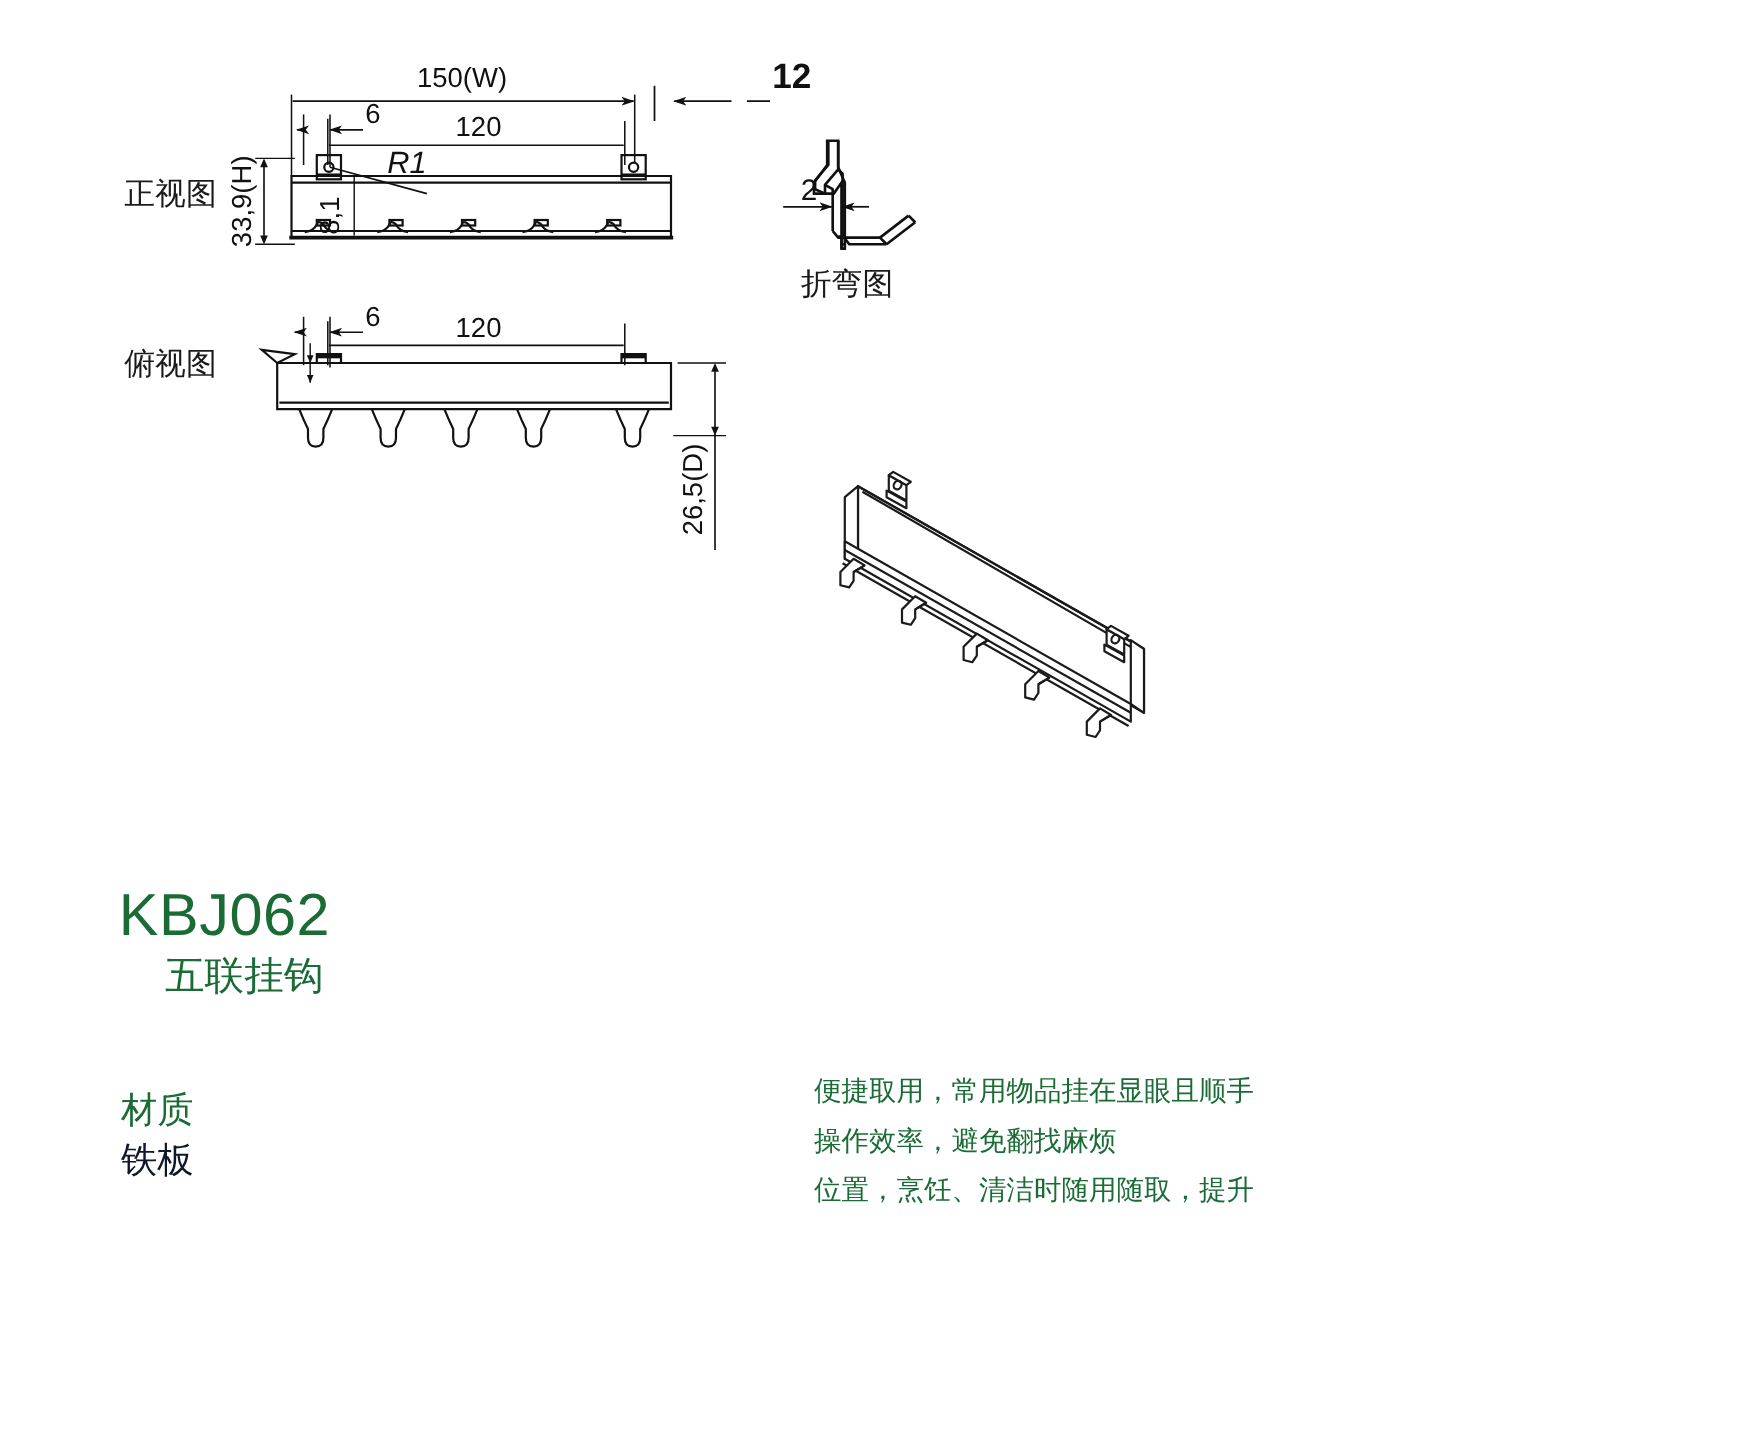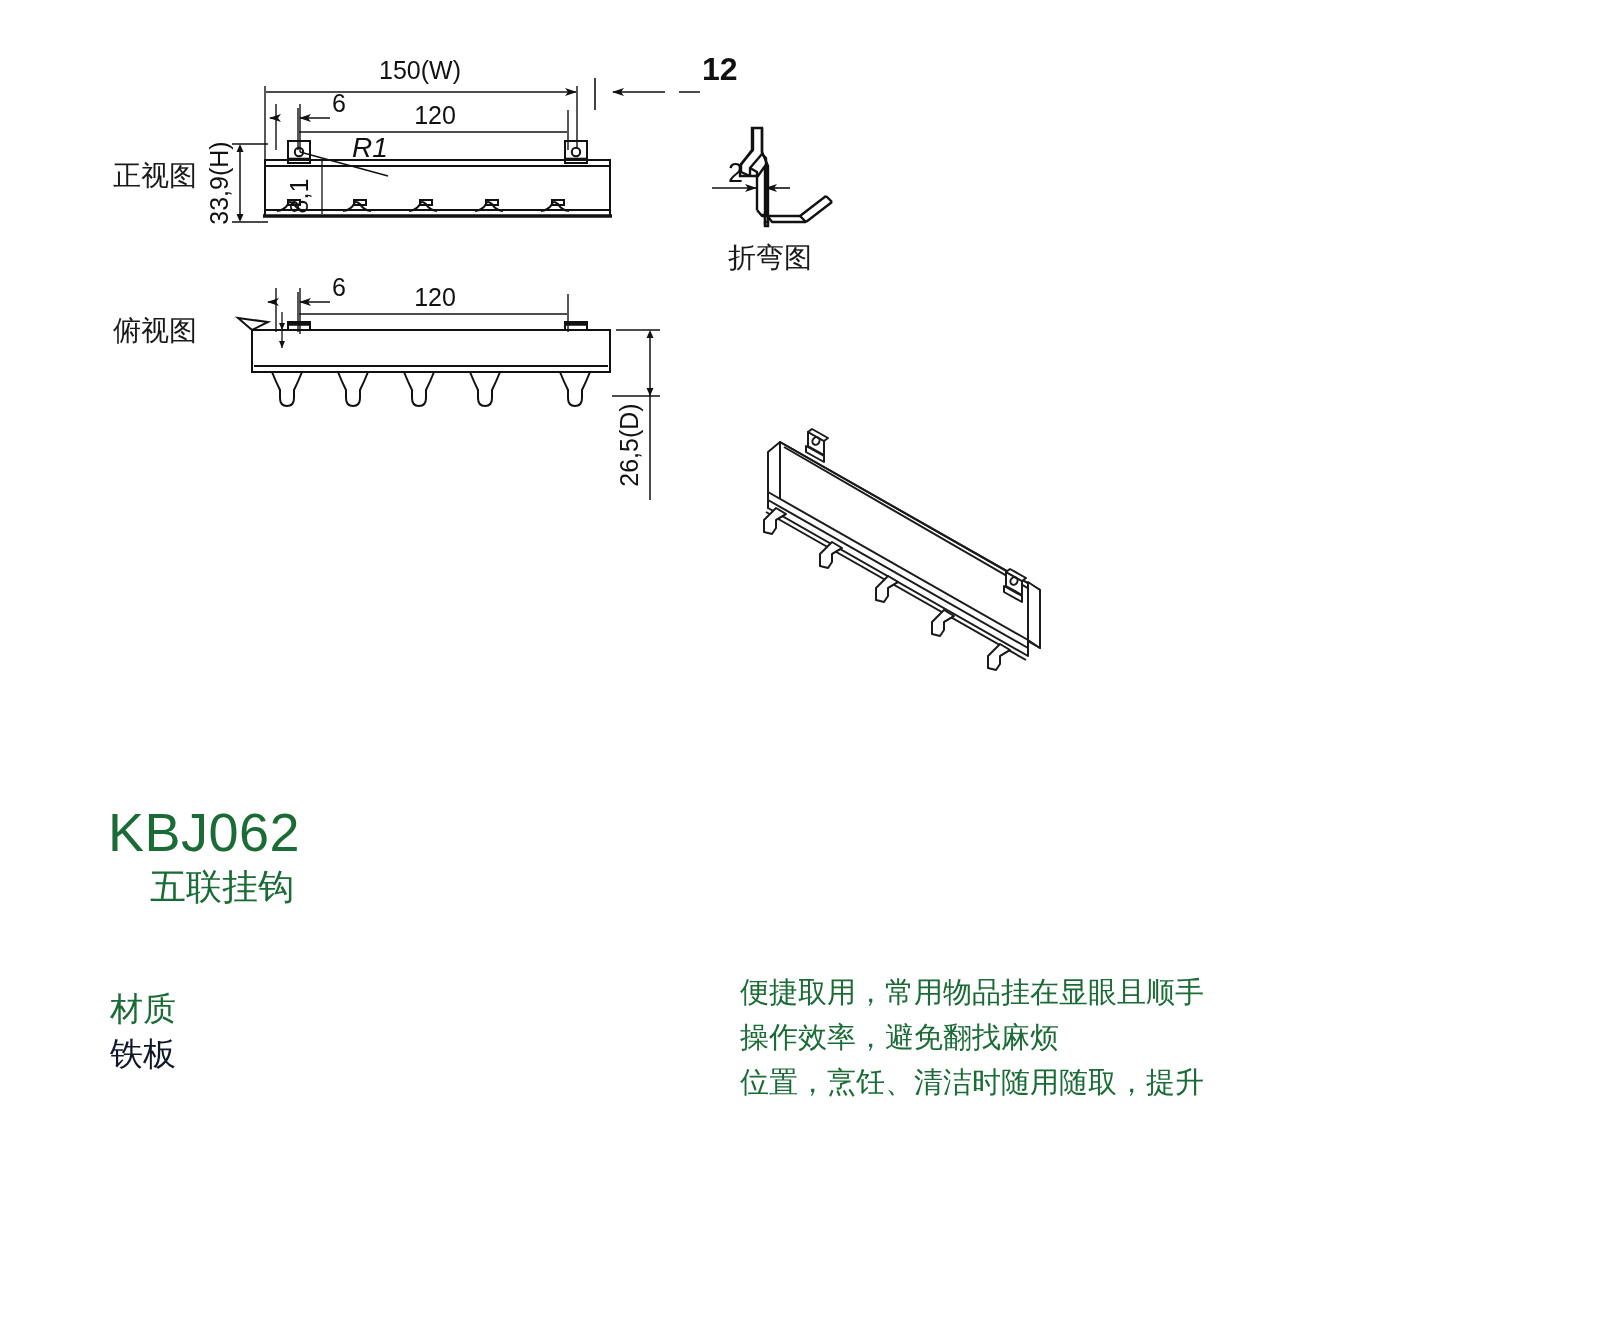--- a/index.html
+++ b/index.html
@@ -95,21 +95,21 @@
   .field-value-num {
     font-size: 33px;
     line-height: 45px;
     color: #1a6b35;
     letter-spacing: 0.5px;
     white-space: nowrap;
   }
   .gap { height: 58px; }
 
   .desc-line {
-    font-size: 29px;
+    font-size: 25px;
     line-height: 45px;
     color: #1a6b35;
     white-space: nowrap;
   }
 
   
   .dimtxt {
     font-family: "Liberation Sans", "DejaVu Sans", sans-serif;
     fill: #111;
   }

